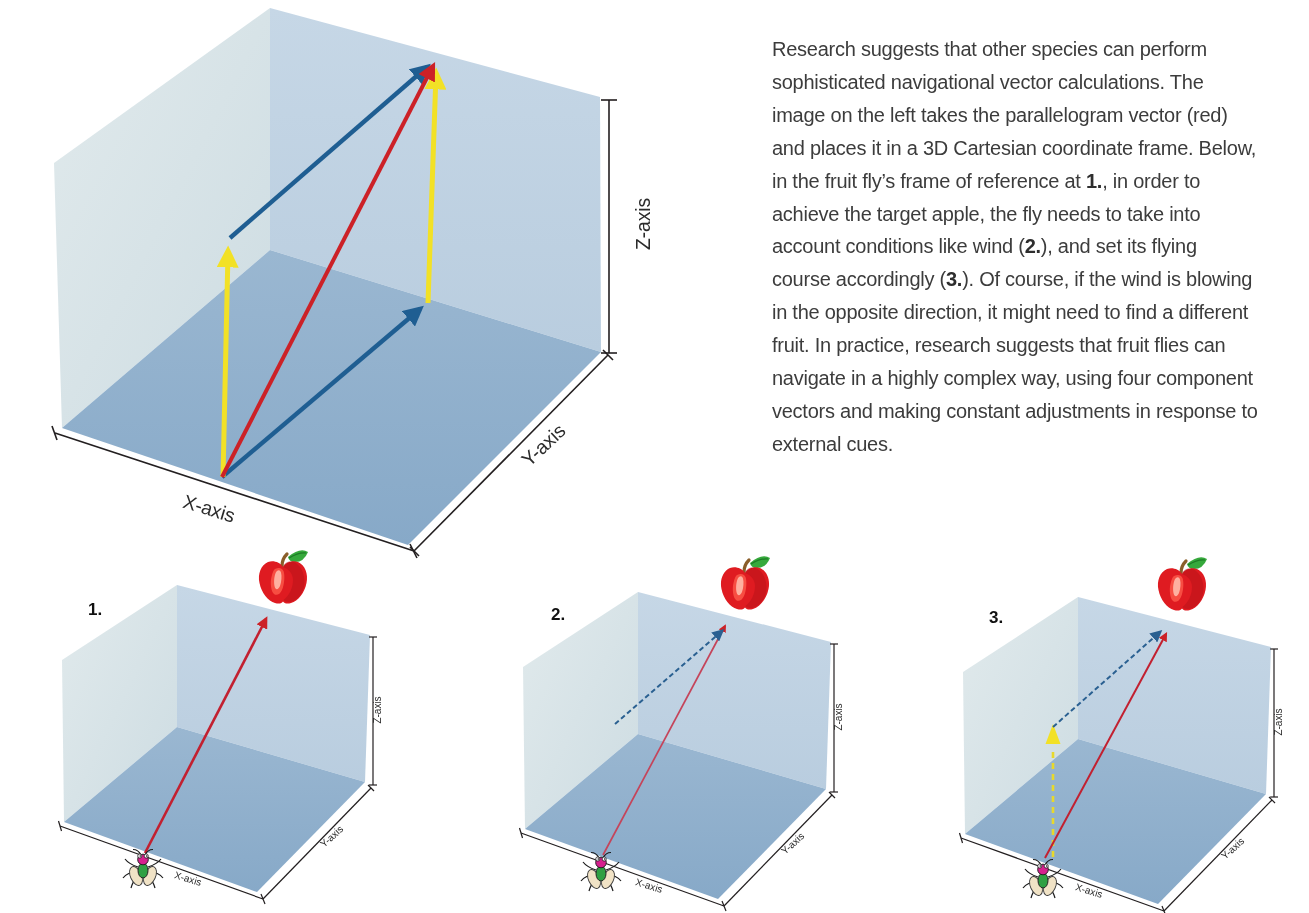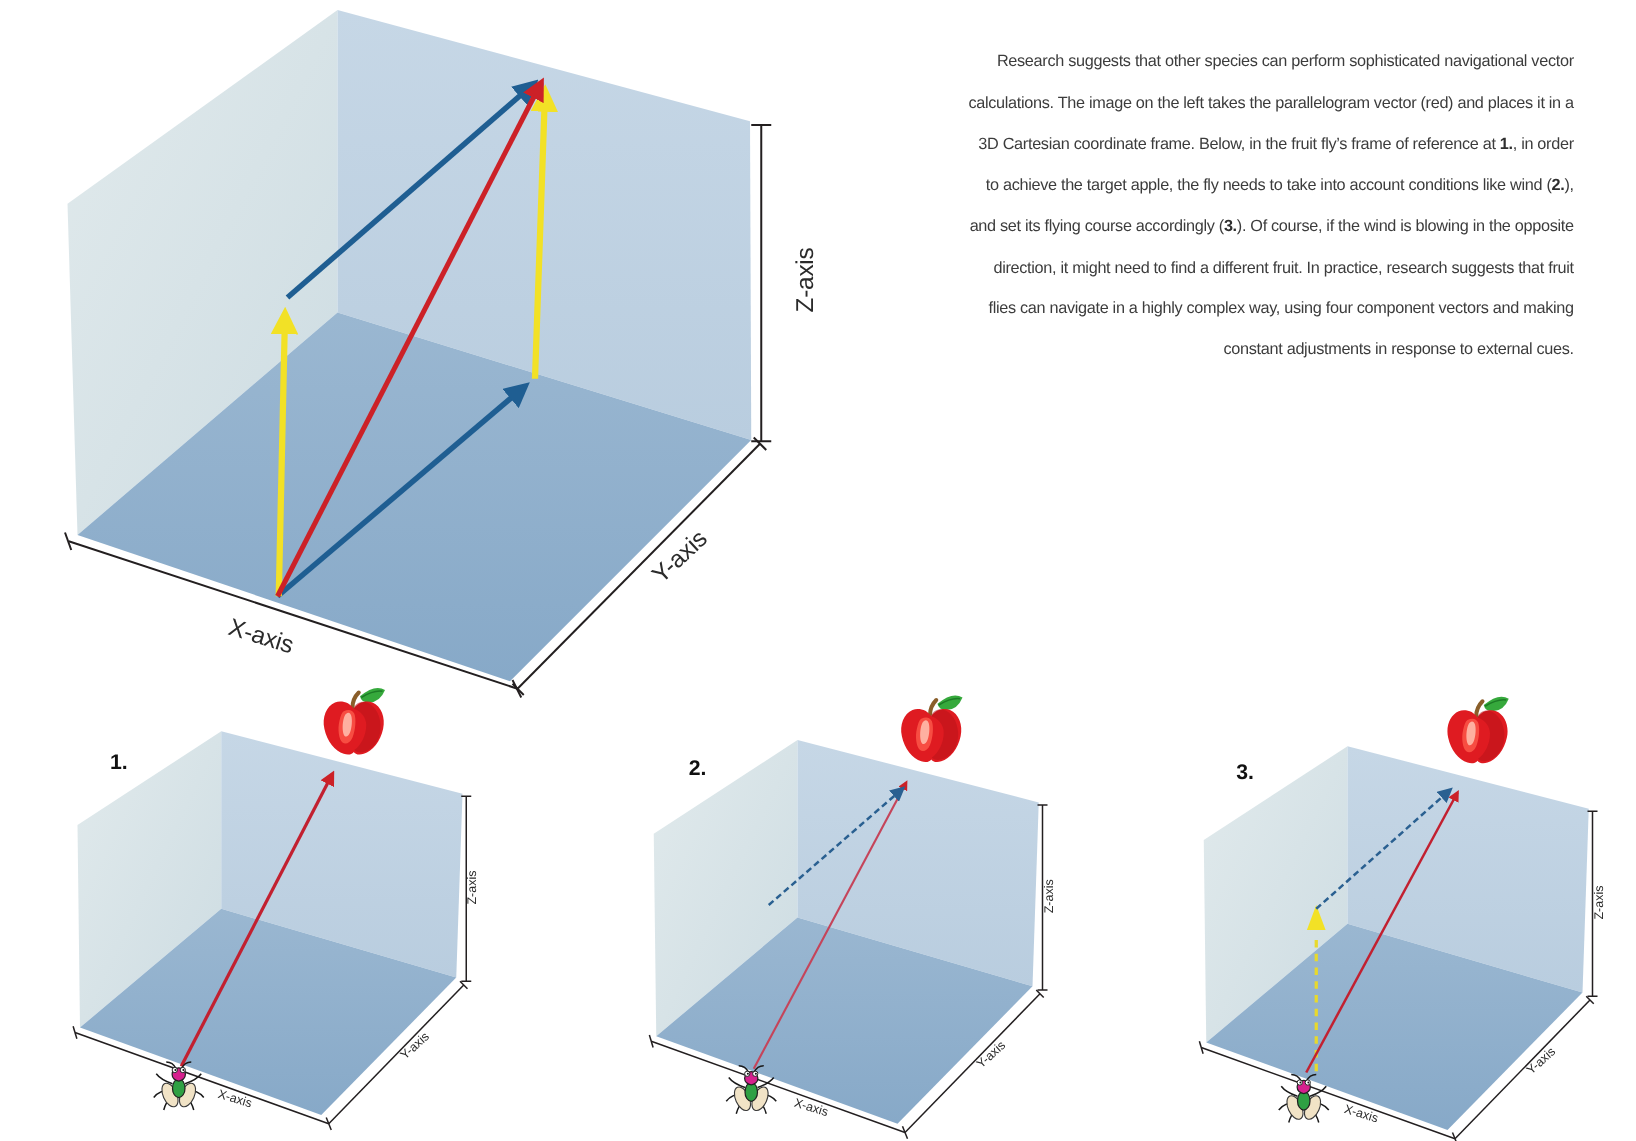--- a/index.html
+++ b/index.html
@@ -5,21 +5,21 @@
   html,body{margin:0;padding:0;background:#ffffff;}
   #canvas{position:relative;width:1309px;height:913px;background:#ffffff;overflow:hidden;
           font-family:"Liberation Sans",sans-serif;}
   #fig{position:absolute;left:0;top:0;}
   svg text{font-family:"Liberation Sans",sans-serif;fill:#2b2b2b;}
   .axis-label-main{font-size:19.5px;letter-spacing:-0.2px;}
   .axis-label-small{font-size:10px;}
   .panel-number{font-size:17px;font-weight:bold;fill:#111;}
   #text-block{
     position:absolute;left:772px;top:33px;width:487px;
-    font-size:13px;line-height:32.9px;color:#3c3c3c;letter-spacing:-0.25px;text-align:right;
+    font-size:20px;line-height:32.9px;color:#3c3c3c;letter-spacing:-0.25px;
   }
   #text-block b{color:#2e2e2e;}
 </style>
 </head>
 <body>
 
 <div id="canvas">
 
 <svg id="fig" width="1309" height="913" viewBox="0 0 1309 913">
   <defs>

